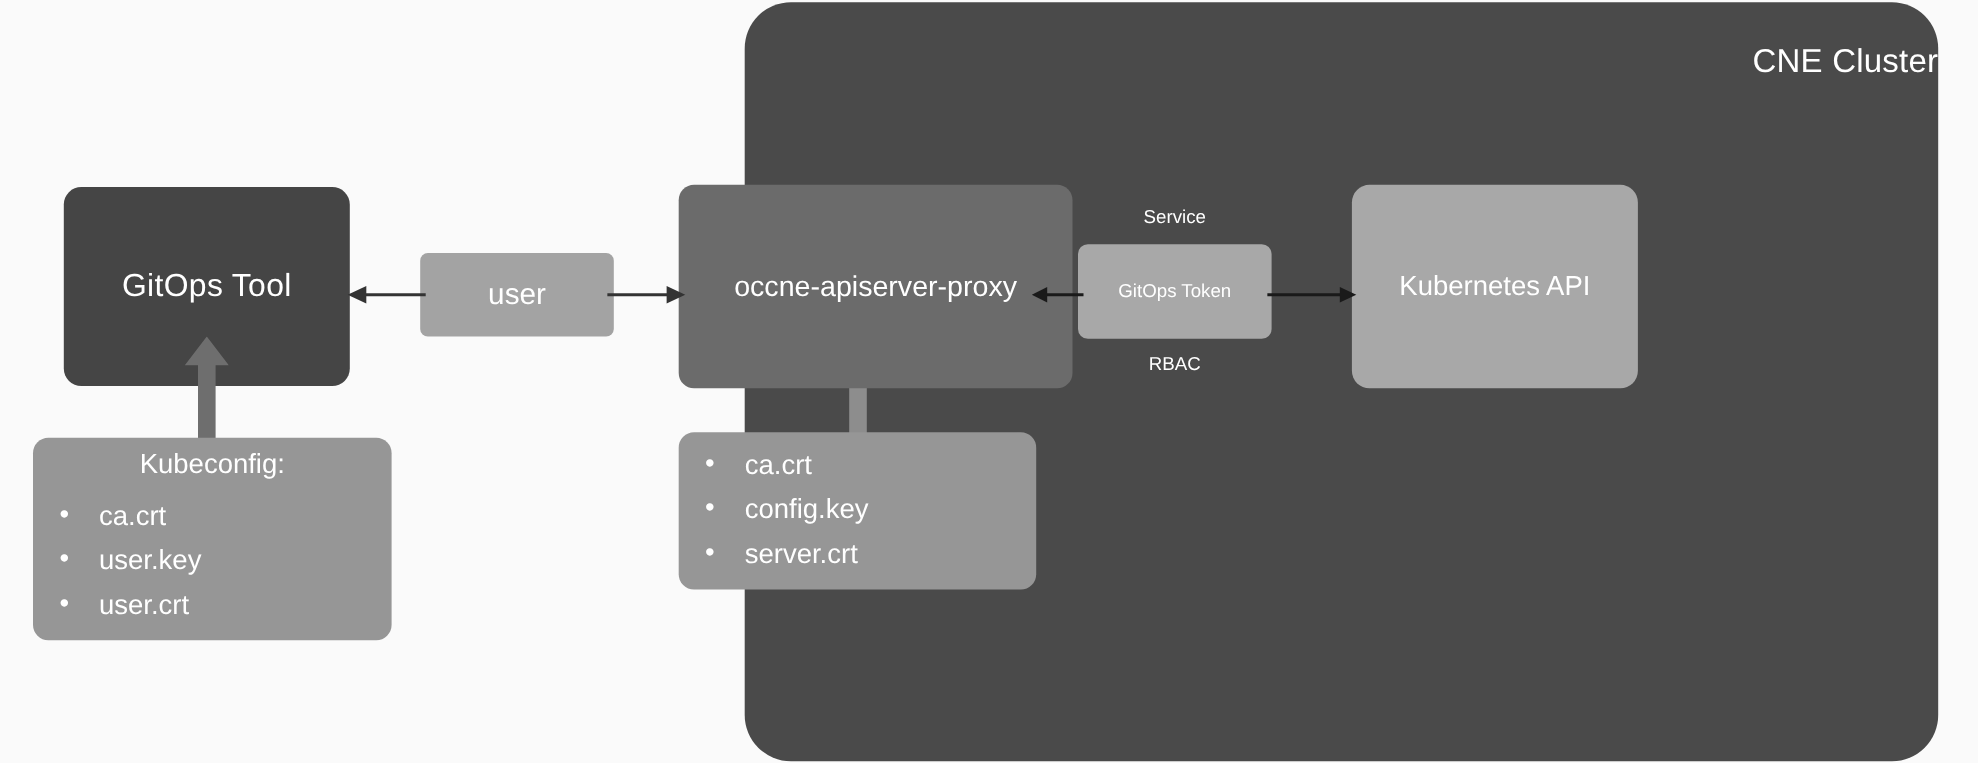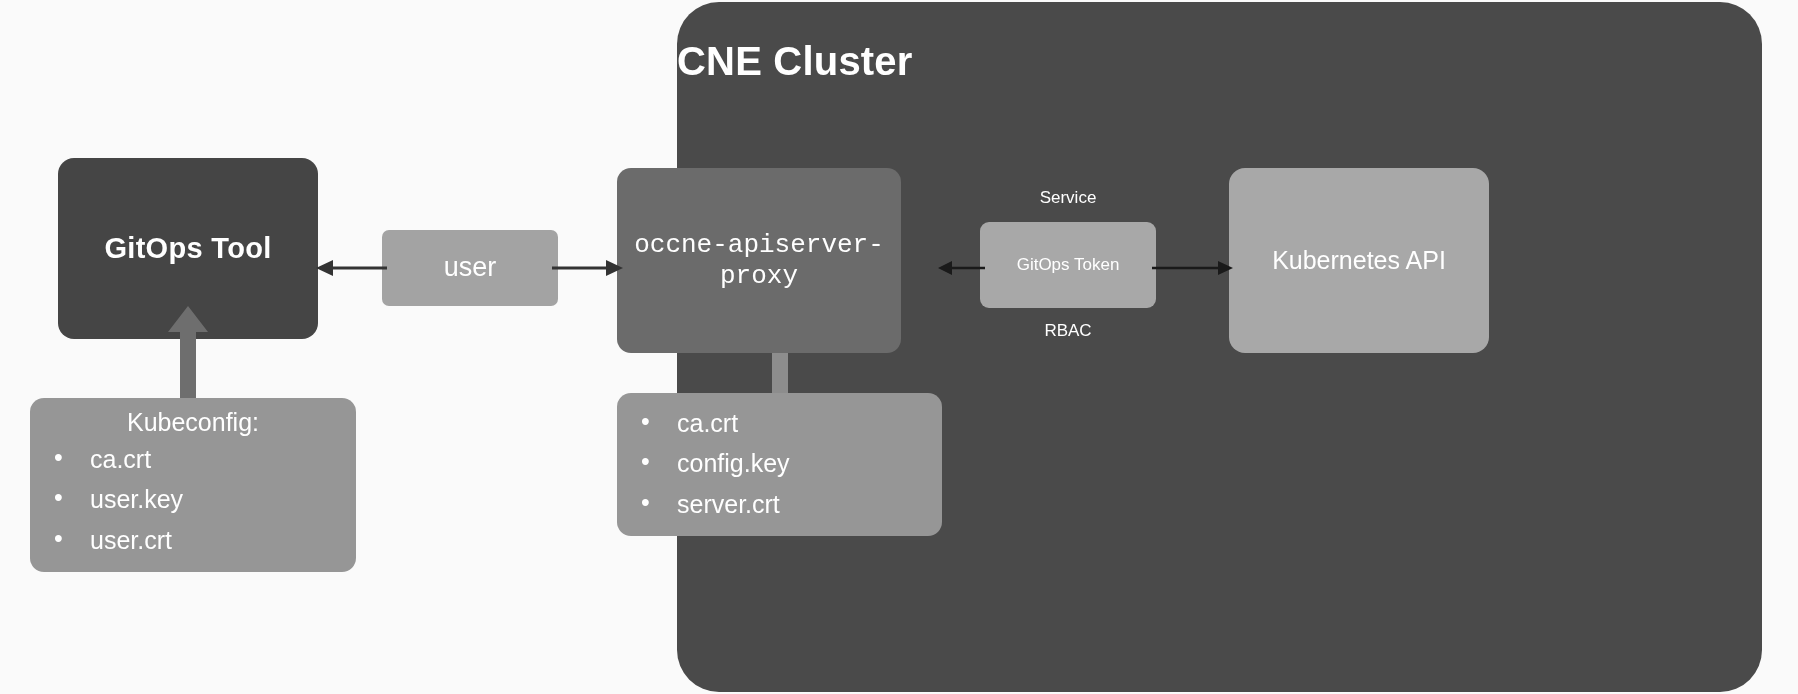--- a/index.html
+++ b/index.html
@@ -40,61 +40,59 @@
     height: 690px;
     background: #4a4a4a;
     border-radius: 42px;
     display: block;
   }
   #cluster-title {
     position: absolute;
     left: 0;
     top: 36px;
     width: 100%;
-    text-align: left;
+    text-align: right;
     color: #ffffff;
-    font-size: 40px;
+    font-size: 30px;
     letter-spacing: .2px;
-    font-weight: bold;
   }
 
   
   #gitops {
     left: 58px;
-    top: 158px;
+    top: 170px;
     width: 260px;
     height: 181px;
     background: #454545;
     border-radius: 16px;
     font-size: 29px;
-    font-weight: bold;
+    font-weight: normal;
     letter-spacing: .3px;
   }
 
   
   #mtls {
     left: 382px;
     top: 230px;
     width: 176px;
     height: 76px;
     background: #a3a3a3;
     border-radius: 7px;
     font-size: 27px;
   }
 
   
   #proxy {
     left: 617px;
     top: 168px;
-    width: 284px;
+    width: 358px;
     height: 185px;
     background: #6b6b6b;
     border-radius: 14px;
     font-size: 26px;
-    font-family: Liberation Mono, monospace;
   }
 
   
   #sa-token {
     left: 980px;
     top: 222px;
     width: 176px;
     height: 86px;
     background: #a8a8a8;
     border-radius: 9px;
@@ -120,21 +118,21 @@
     position: absolute;
     box-sizing: border-box;
     background: #969696;
     border-radius: 14px;
     color: #ffffff;
     padding: 10px 0 12px 0;
   }
   .note-title {
     text-align: center;
     font-size: 25px;
-    margin-bottom: 2px;
+    margin-bottom: 12px;
     padding: 0 14px;
   }
   .note ul {
     list-style: none;
     margin: 0;
     padding: 0;
   }
   .note li {
     position: relative;
     font-size: 25px;

